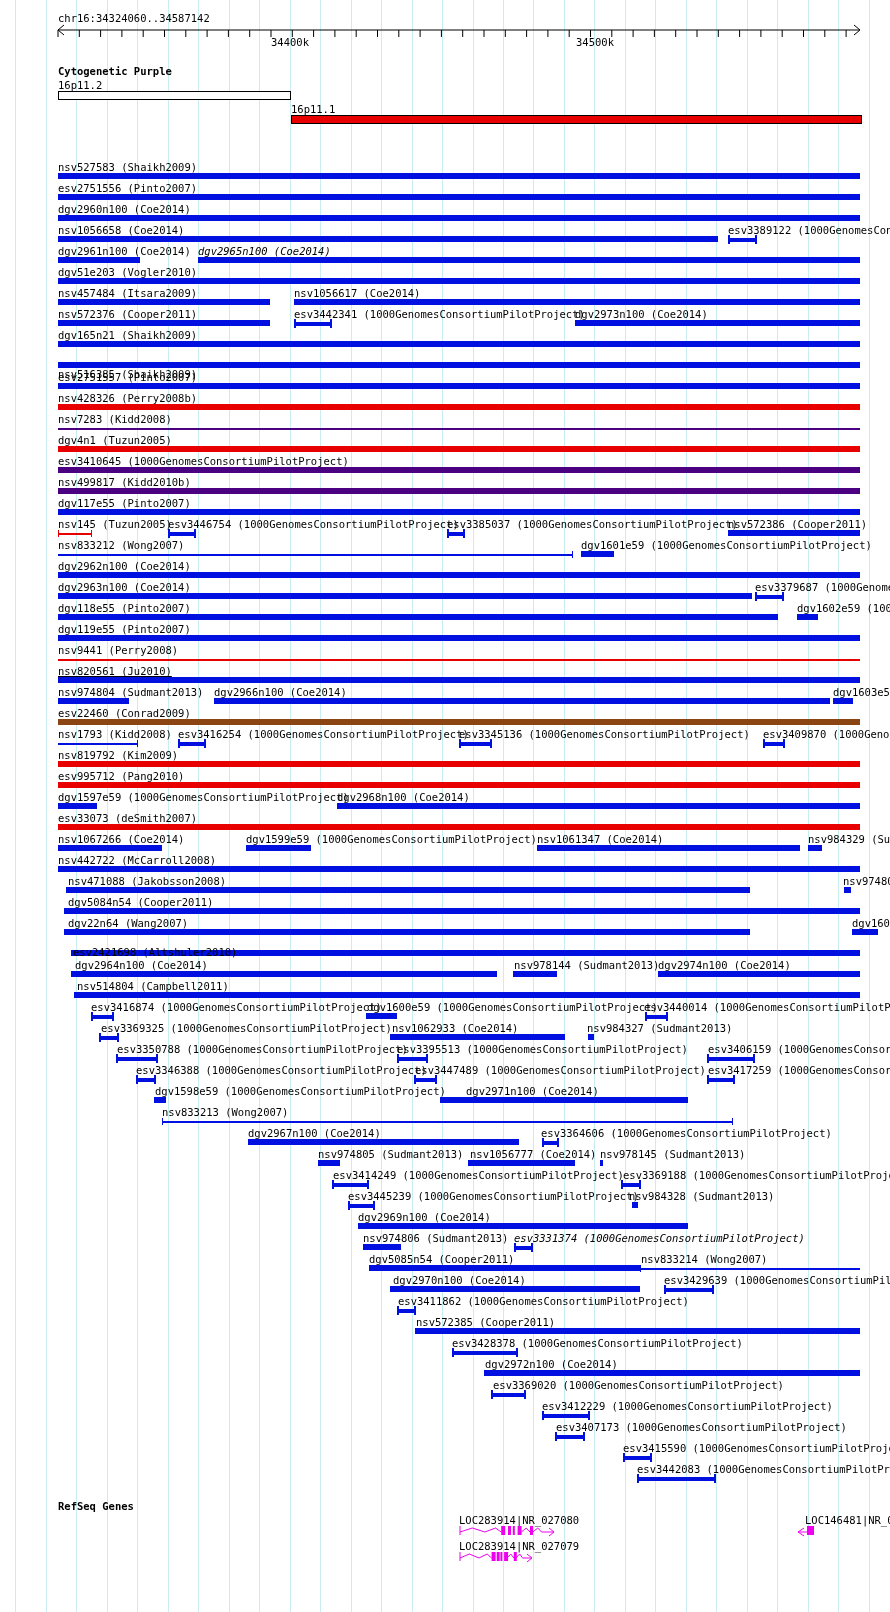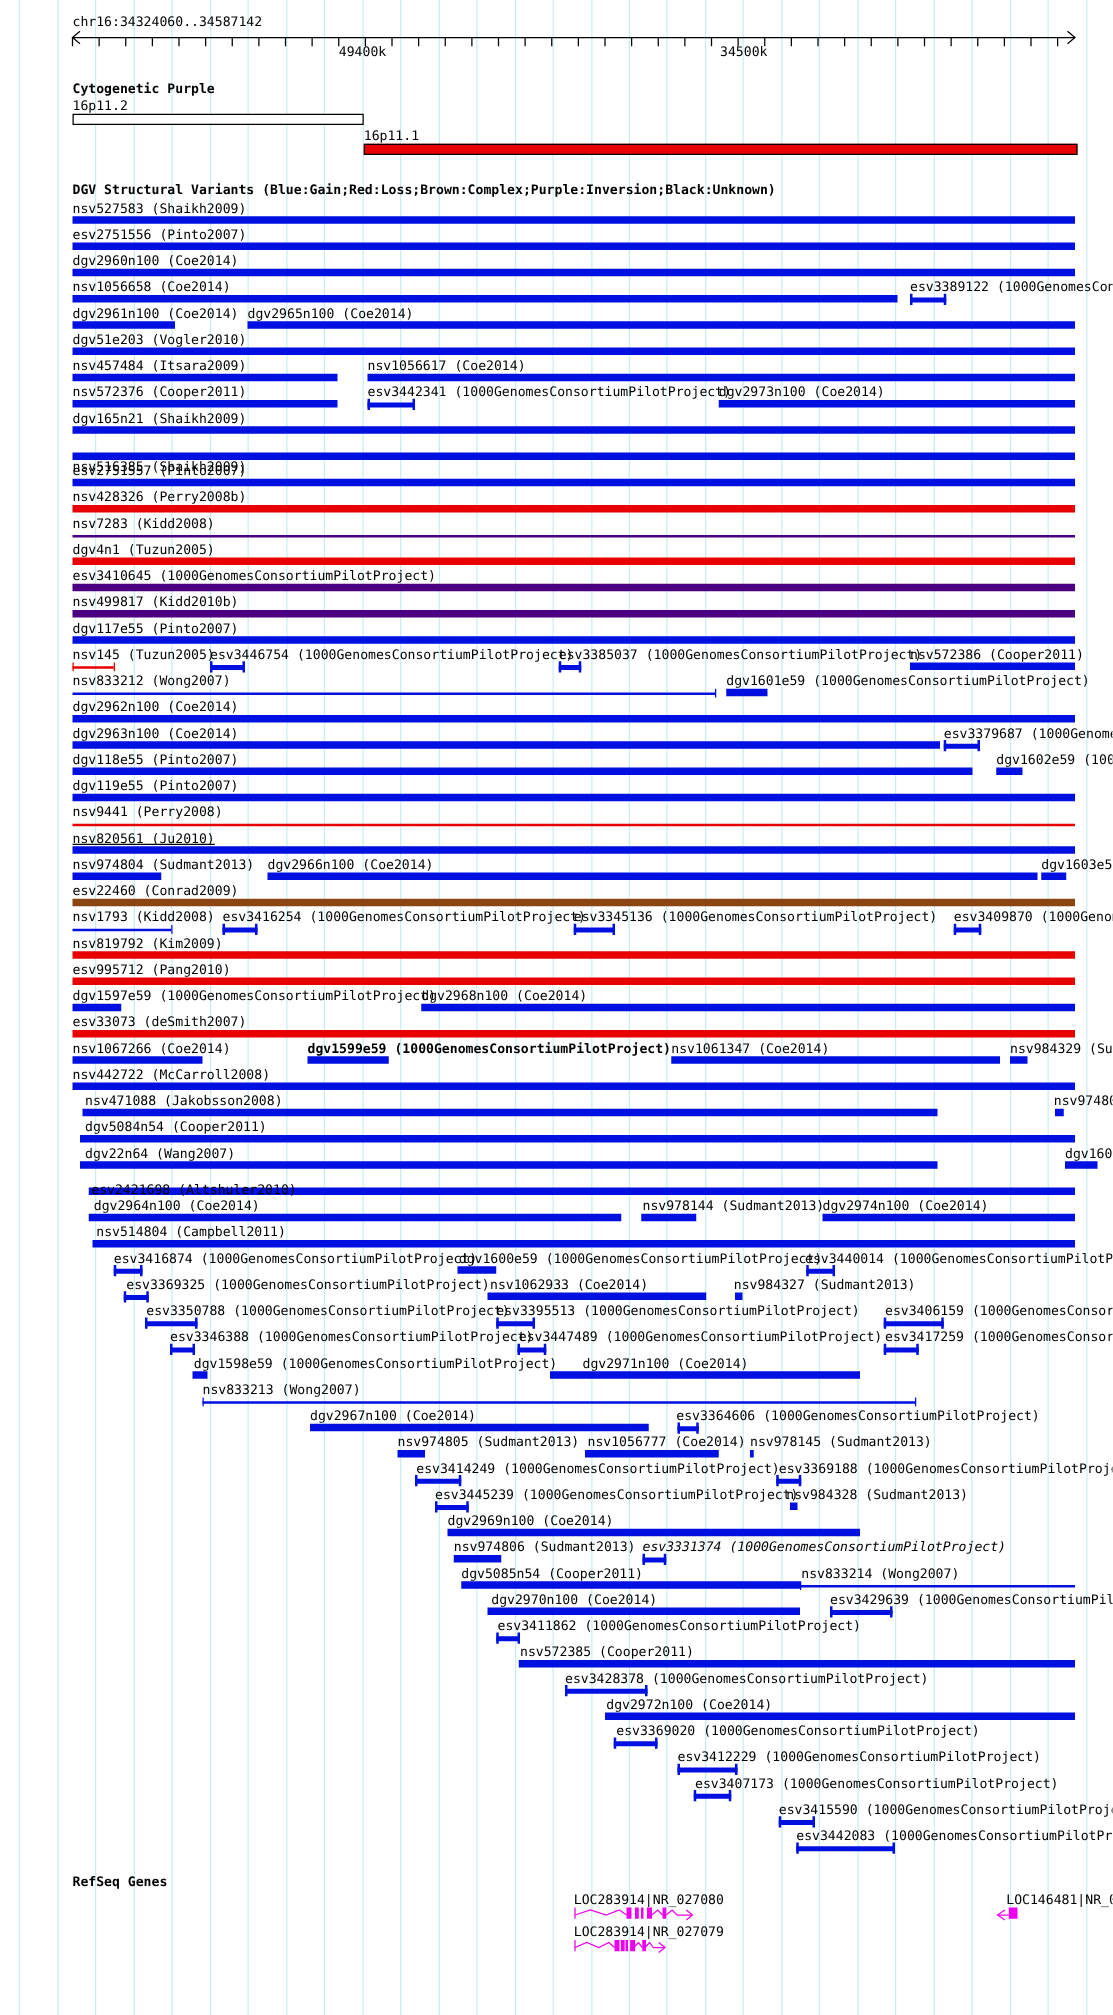--- a/index.html
+++ b/index.html
@@ -96,31 +96,30 @@
         <line x1="621.7" y1="8" x2="621.7" y2="15" stroke="#000"></line>
         <line x1="643.0" y1="8" x2="643.0" y2="15" stroke="#000"></line>
         <line x1="664.3" y1="8" x2="664.3" y2="15" stroke="#000"></line>
         <line x1="685.6" y1="8" x2="685.6" y2="15" stroke="#000"></line>
         <line x1="706.9" y1="8" x2="706.9" y2="15" stroke="#000"></line>
         <line x1="728.2" y1="8" x2="728.2" y2="15" stroke="#000"></line>
         <line x1="749.5" y1="8" x2="749.5" y2="15" stroke="#000"></line>
         <line x1="770.8" y1="8" x2="770.8" y2="15" stroke="#000"></line>
         <line x1="792.1" y1="8" x2="792.1" y2="15" stroke="#000"></line>
       </svg>
-      <div class="ticklabel" style="left: 290px;">49400k</div>
+      <div class="ticklabel" style="left: 290px;">34400k</div>
       <div class="ticklabel" style="left: 595px;">34500k</div>
     </div>
   <div id="cyto-header" class="hdr">Cytogenetic Purple</div>
   <div id="cyto-layer">
       <div class="lbl" style="left: 58px; top: 79px;">16p11.2</div>
       <div class="box" style="left: 58px; top: 91px; width: 233px; background: rgb(255, 255, 255); border: 1px solid rgb(0, 0, 0);"></div>
       <div class="lbl" style="left: 291px; top: 103px;">16p11.1</div>
       <div class="box" style="left: 291px; top: 115px; width: 571px; background: rgb(232, 0, 0); border: 1px solid rgb(0, 0, 0);"></div>
     </div>
-  <div id="dgv-header" class="hdr">DGV Structural Variants (Blue:Gain;Red:Loss;Brown:Complex;Purple:Inversion;Black:Unknown)</div>
   <div id="dgv-layer">
       <div>
         <div class="lbl" style="left: 58px; top: 161px;">nsv527583 (Shaikh2009)</div>
         <div class="bar" style="left: 58px; top: 173px; width: 802px; background: rgb(0, 16, 224);"></div>
       </div>
       <div>
         <div class="lbl" style="left: 58px; top: 182px;">esv2751556 (Pinto2007)</div>
         <div class="bar" style="left: 58px; top: 194px; width: 802px; background: rgb(0, 16, 224);"></div>
       </div>
       <div>
@@ -132,21 +131,21 @@
         <div class="lbl" style="left: 728px; top: 224px;">esv3389122 (1000GenomesCons</div>
         <div class="bar" style="left: 58px; top: 236px; width: 660px; background: rgb(0, 16, 224);"></div>
         <div class="ibeam" style="left: 728px; top: 235px; width: 29px;">
           <div class="mid" style="background: rgb(0, 16, 224);"></div>
           <div class="tk" style="left: 0px; background: rgb(0, 16, 224);"></div>
           <div class="tk" style="right: 0px; background: rgb(0, 16, 224);"></div>
         </div>
       </div>
       <div>
         <div class="lbl" style="left: 58px; top: 245px;">dgv2961n100 (Coe2014)</div>
-        <div class="lbl" style="left: 198px; top: 245px;">dgv2965n100 (Coe2014)</div>
+        <div class="lbl" style="left: 198px; top: 245px; font-style: italic;">dgv2965n100 (Coe2014)</div>
         <div class="bar" style="left: 58px; top: 257px; width: 82px; background: rgb(0, 16, 224);"></div>
         <div class="bar" style="left: 198px; top: 257px; width: 662px; background: rgb(0, 16, 224);"></div>
       </div>
       <div>
         <div class="lbl" style="left: 58px; top: 266px;">dgv51e203 (Vogler2010)</div>
         <div class="bar" style="left: 58px; top: 278px; width: 802px; background: rgb(0, 16, 224);"></div>
       </div>
       <div>
         <div class="lbl" style="left: 58px; top: 287px;">nsv457484 (Itsara2009)</div>
         <div class="lbl" style="left: 294px; top: 287px;">nsv1056617 (Coe2014)</div>
@@ -308,21 +307,21 @@
         <div class="lbl" style="left: 337px; top: 791px;">dgv2968n100 (Coe2014)</div>
         <div class="bar" style="left: 58px; top: 803px; width: 39px; background: rgb(0, 16, 224);"></div>
         <div class="bar" style="left: 337px; top: 803px; width: 523px; background: rgb(0, 16, 224);"></div>
       </div>
       <div>
         <div class="lbl" style="left: 58px; top: 812px;">esv33073 (deSmith2007)</div>
         <div class="bar" style="left: 58px; top: 824px; width: 802px; background: rgb(232, 0, 0);"></div>
       </div>
       <div>
         <div class="lbl" style="left: 58px; top: 833px;">nsv1067266 (Coe2014)</div>
-        <div class="lbl" style="left: 246px; top: 833px; font-weight: bold;">dgv1599e59 (1000GenomesConsortiumPilotProject)</div>
+        <div class="lbl" style="left: 246px; top: 833px;">dgv1599e59 (1000GenomesConsortiumPilotProject)</div>
         <div class="lbl" style="left: 537px; top: 833px;">nsv1061347 (Coe2014)</div>
         <div class="lbl" style="left: 808px; top: 833px;">nsv984329 (Sud</div>
         <div class="bar" style="left: 58px; top: 845px; width: 104px; background: rgb(0, 16, 224);"></div>
         <div class="bar" style="left: 246px; top: 845px; width: 65px; background: rgb(0, 16, 224);"></div>
         <div class="bar" style="left: 537px; top: 845px; width: 263px; background: rgb(0, 16, 224);"></div>
         <div class="bar" style="left: 808px; top: 845px; width: 14px; background: rgb(0, 16, 224);"></div>
       </div>
       <div>
         <div class="lbl" style="left: 58px; top: 854px;">nsv442722 (McCarroll2008)</div>
         <div class="bar" style="left: 58px; top: 866px; width: 802px; background: rgb(0, 16, 224);"></div>

